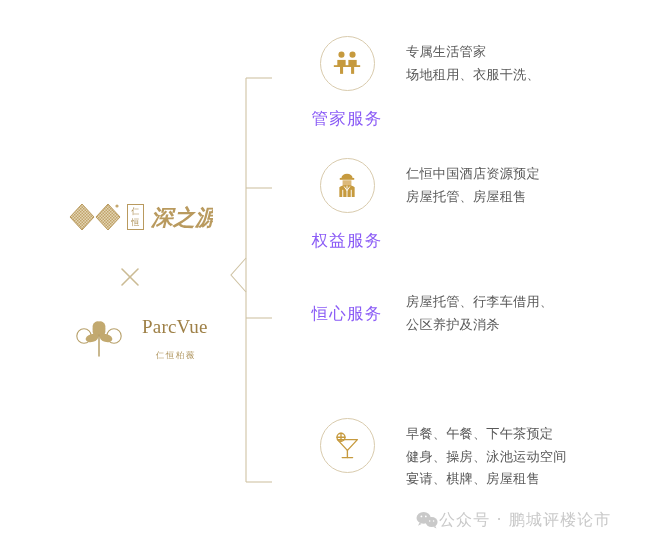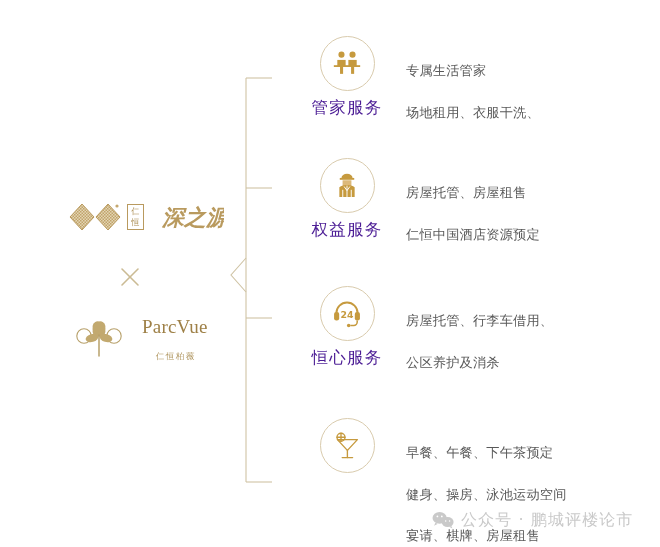--- a/index.html
+++ b/index.html
@@ -60,21 +60,21 @@
   }
   .rh-box span {
     font-size: 8.5px;
     line-height: 9px;
     color: #a98a4e;
     font-family: "DejaVu Sans", sans-serif;
     transform: scaleX(0.95);
   }
   .rh-callig {
     flex: 0 0 auto;
-    margin-left: 14px;
+    margin-left: 3px;
     width: 62px;
     height: 32px;
   }
 
   
   #cross-sep {
     position: absolute;
     left: 119px;
     top: 266px;
     width: 22px;
@@ -111,21 +111,21 @@
     color: #9e8047;
     letter-spacing: 0.2px;
     white-space: nowrap;
   }
   .pv-sub {
     font-size: 8.5px;
     line-height: 12px;
     color: #b09660;
     letter-spacing: 1.6px;
     white-space: nowrap;
-    font-family: Liberation Sans, sans-serif;
+    font-family: Liberation Mono, monospace;
     margin-top: 13px;
     margin-left: 2px;
   }
 
   
   #bracket {
     position: absolute;
     left: 230px;
     top: 60px;
     width: 70px;
@@ -156,53 +156,52 @@
     width: 55px;
     height: 55px;
     border-radius: 50%;
     border: 1.1px solid #d9cbad;
     display: flex;
     align-items: center;
     justify-content: center;
     box-sizing: border-box;
   }
   .svc-label {
-    margin-top: 7px;
+    margin-top: 18px;
     font-size: 16.5px;
     line-height: 20px;
-    color: #4c1d95;
+    color: #8b5cf6;
     letter-spacing: 1.2px;
     white-space: nowrap;
     font-family: "DejaVu Sans", sans-serif;
     font-weight: 500;
   }
 
   .svc-desc {
     flex: 1 1 auto;
     padding-top: 5px;
     padding-left: 8px;
   }
   .svc-desc div {
     font-size: 13.2px;
     line-height: 22.5px;
     color: #595959;
     white-space: nowrap;
     font-family: "DejaVu Sans", sans-serif;
     letter-spacing: 0.2px;
-    margin-top: 19px;
   }
 
   
   #watermark {
     position: absolute;
-    left: 432px;
+    left: 416px;
     top: 510px;
     display: flex;
     align-items: center;
-    gap: 7px;
+    gap: 1px;
   }
   #watermark .wm-text {
     font-size: 16px;
     line-height: 20px;
     color: #c9c9c9;
     letter-spacing: 1.1px;
     white-space: nowrap;
     font-family: "DejaVu Sans", sans-serif;
   }
 </style>
@@ -317,37 +316,27 @@
           <g stroke="#ffffff" stroke-width="1.1" fill="none">
             <path d="M20 19.5v13.5"></path>
             <path d="M16.6 20.6 20 25.4l3.4-4.8"></path>
             <path d="M15 24.5v8.5M25 24.5v8.5"></path>
           </g>
         </svg>
       </div>
       <div class="svc-label">权益服务</div>
     </div>
     <div class="svc-desc">
+      <div>仁恒中国酒店资源预定</div>
       <div>房屋托管、房屋租售</div>
-      <div>仁恒中国酒店资源预定</div>
     </div>
   </div>
 
   <div class="svc-row" id="svc-2">
     <div class="svc-left">
-      <div class="svc-icon-circle">
-        <svg viewBox="0 0 40 40" width="34" height="34">
-          <path d="M7.5 22v-3a12.5 12.5 0 0 1 25 0v3" fill="none" stroke="#c69a3e" stroke-width="2.2"></path>
-          <rect x="4.8" y="17.5" width="6" height="10" rx="2.6" fill="#c69a3e"></rect>
-          <rect x="29.2" y="17.5" width="6" height="10" rx="2.6" fill="#c69a3e"></rect>
-          <path d="M32 27.5v2a4 4 0 0 1-4 4h-4" fill="none" stroke="#c69a3e" stroke-width="1.8"></path>
-          <circle cx="22" cy="33.5" r="2.1" fill="#c69a3e"></circle>
-          <text x="20" y="24.2" text-anchor="middle" font-family="'DejaVu Sans', sans-serif" font-size="11" font-weight="bold" fill="#c69a3e">24</text>
-        </svg>
-      </div>
       <div class="svc-label">恒心服务</div>
     </div>
     <div class="svc-desc">
       <div>房屋托管、行李车借用、</div>
       <div>公区养护及消杀</div>
     </div>
   </div>
 
   <div class="svc-row" id="svc-3">
     <div class="svc-left">

